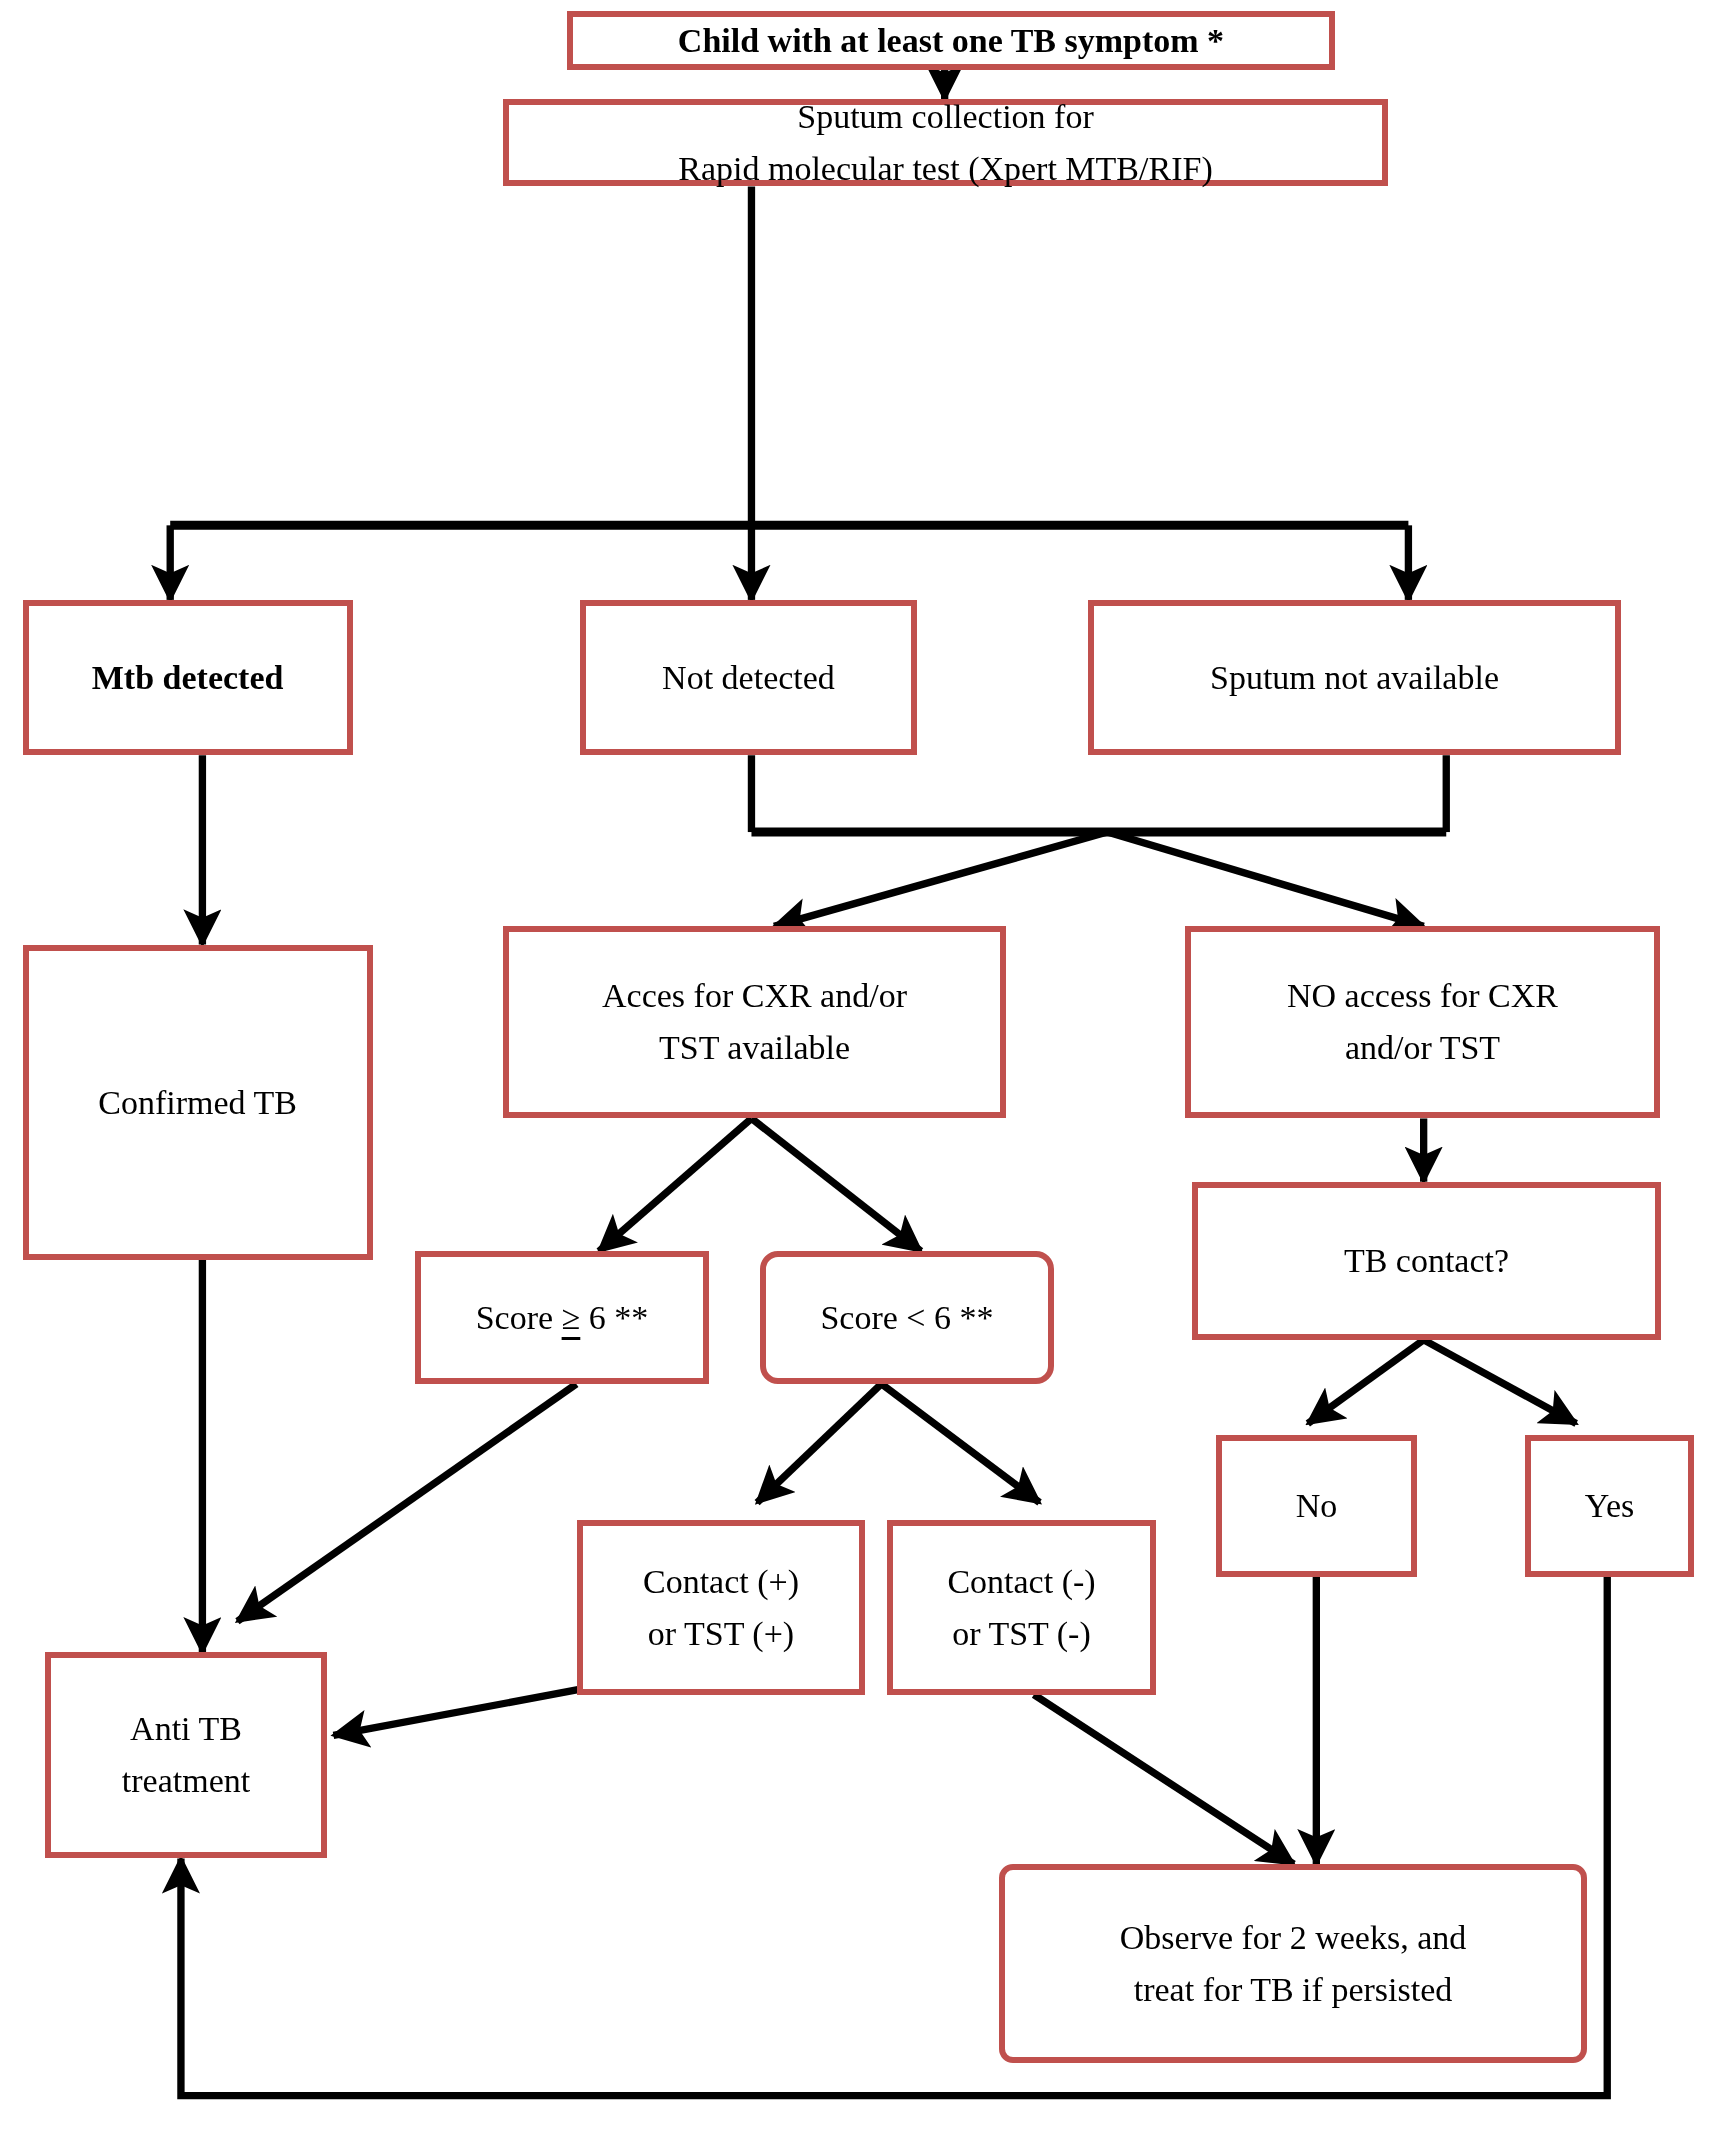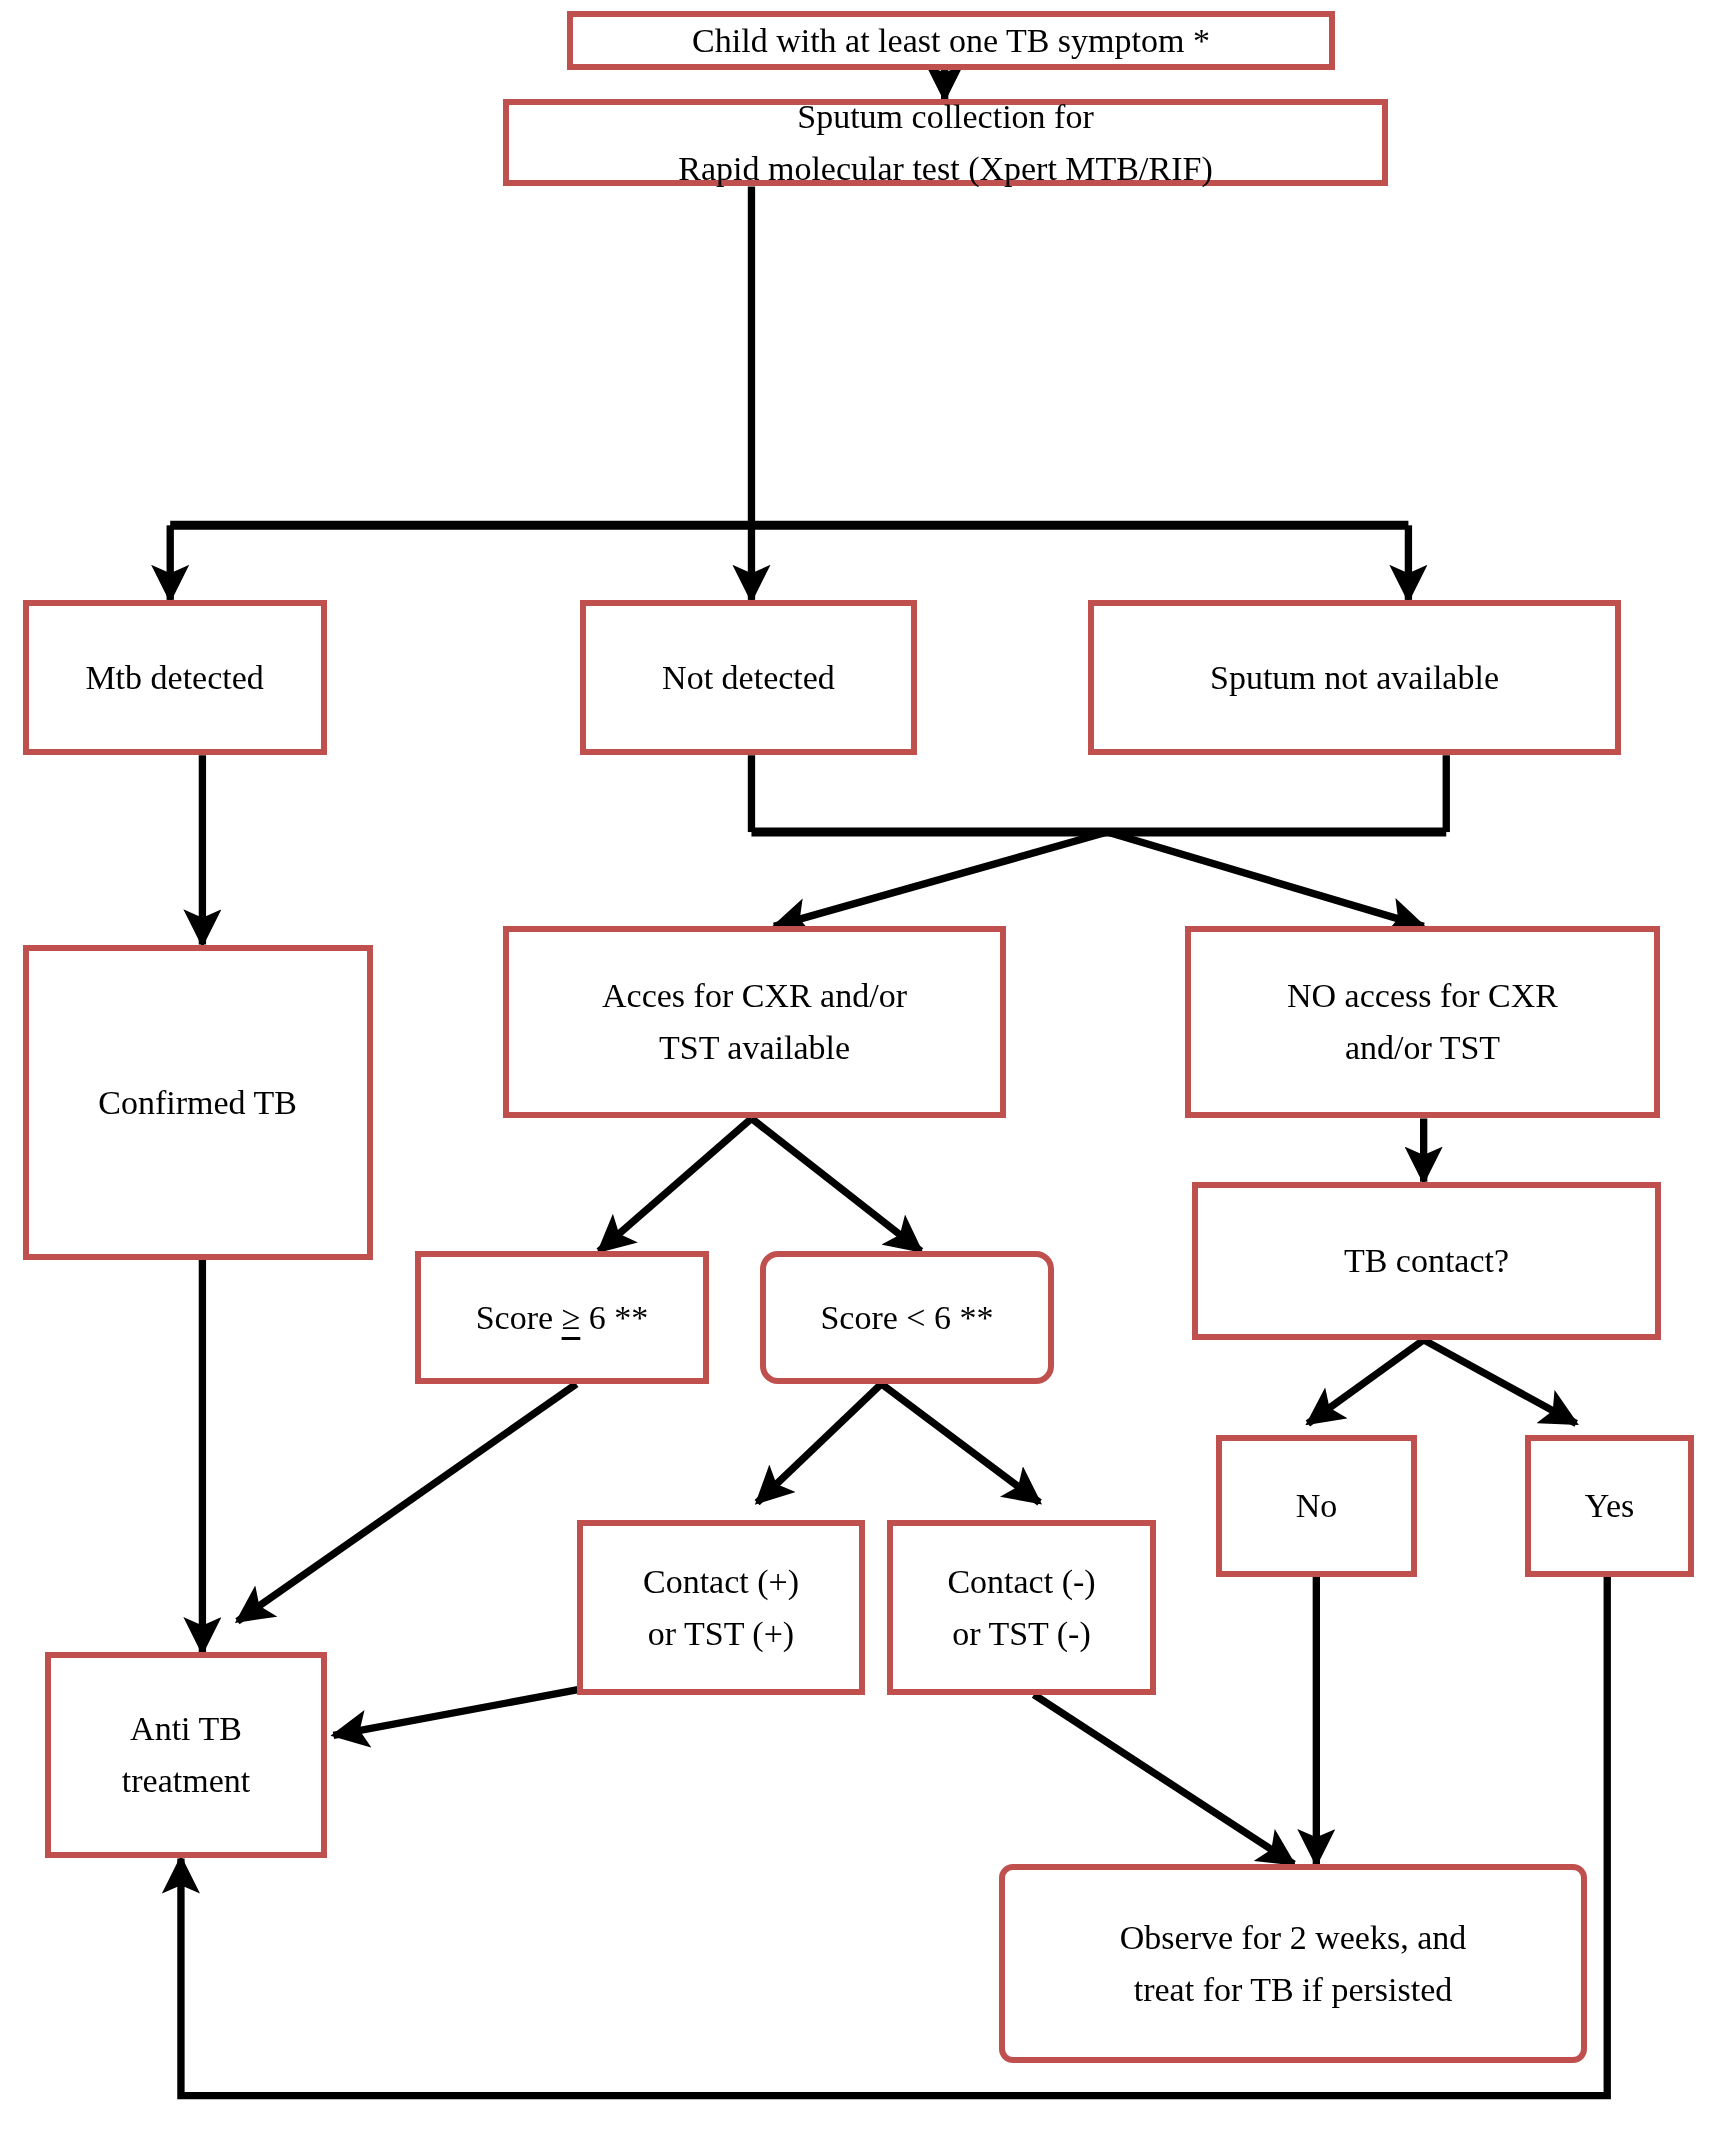--- a/index.html
+++ b/index.html
@@ -96,30 +96,30 @@
       <path d="M 1030 2990 L 590 3072"></path>
 
       <path d="M 1830 3000 L 2290 3300"></path>
 
       <path d="M 2330 2720 L 2330 3300"></path>
 
       <path d="M 2845 2720 L 2845 3710 L 320 3710 L 320 3290"></path>
     </g>
   </svg>
 
-  <div class="node one-line" style="left:567px; top:11.3px; width:768px; height:59px;">
+  <div class="node one-line" style="left:567px; top:11.3px; width:768px; height:59px;font-weight:bold;">
     <span class="ln">Child with at least one TB symptom *</span>
   </div>
 
   <div class="node" style="left:503px; top:99px; width:885px; height:87px;">
     <span class="ln">Sputum collection for</span>
     <span class="ln">Rapid molecular test (Xpert MTB/RIF)</span>
   </div>
 
-  <div class="node one-line" style="left:22.6px; top:600px; width:304px; height:155px;">
+  <div class="node one-line" style="left:22.6px; top:600px; width:330px; height:155px;font-weight:bold;">
     <span class="ln">Mtb detected</span>
   </div>
 
   <div class="node one-line" style="left:580px; top:600px; width:337px; height:155px;">
     <span class="ln">Not detected</span>
   </div>
 
   <div class="node one-line" style="left:1088px; top:600px; width:533px; height:155px;">
     <span class="ln">Sputum not available</span>
   </div>

